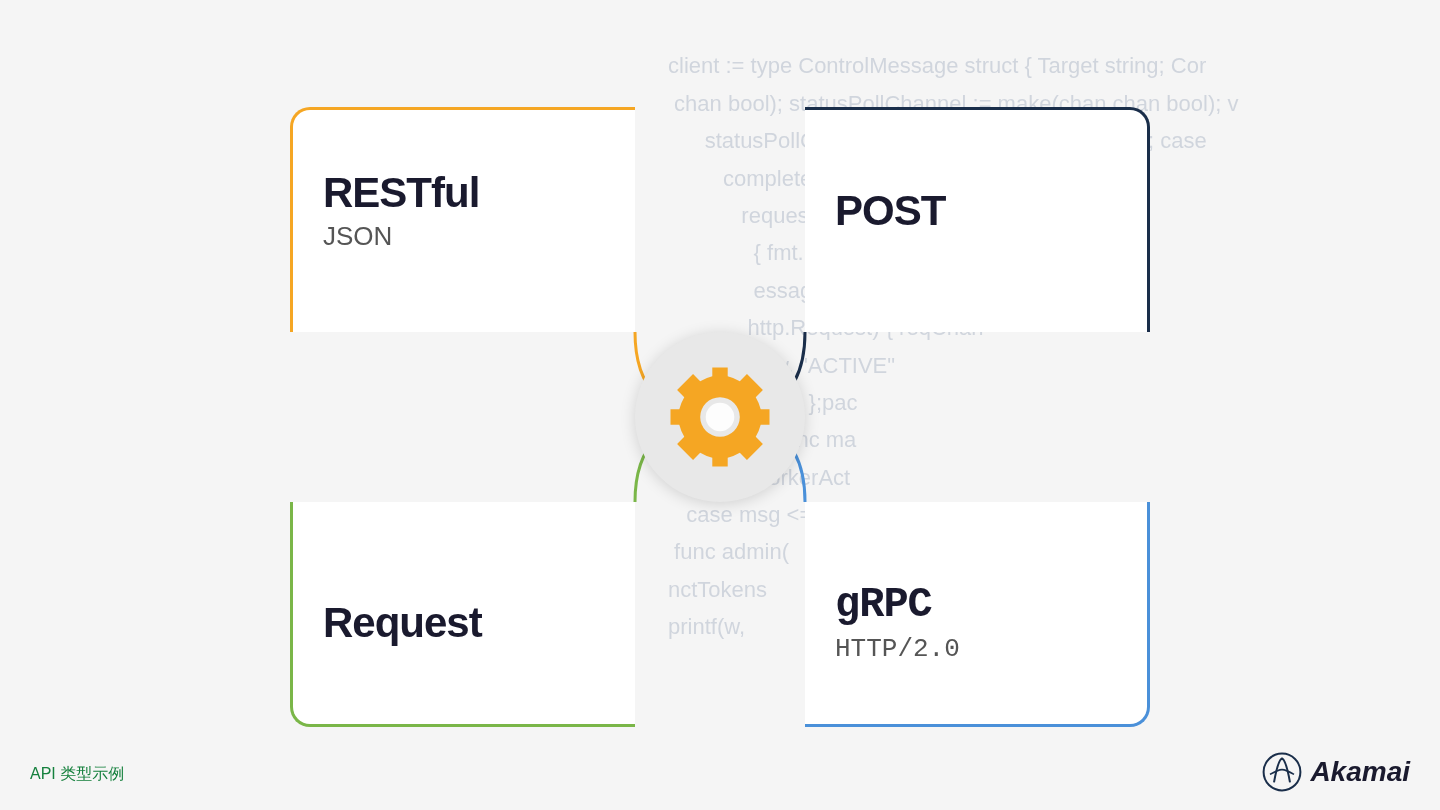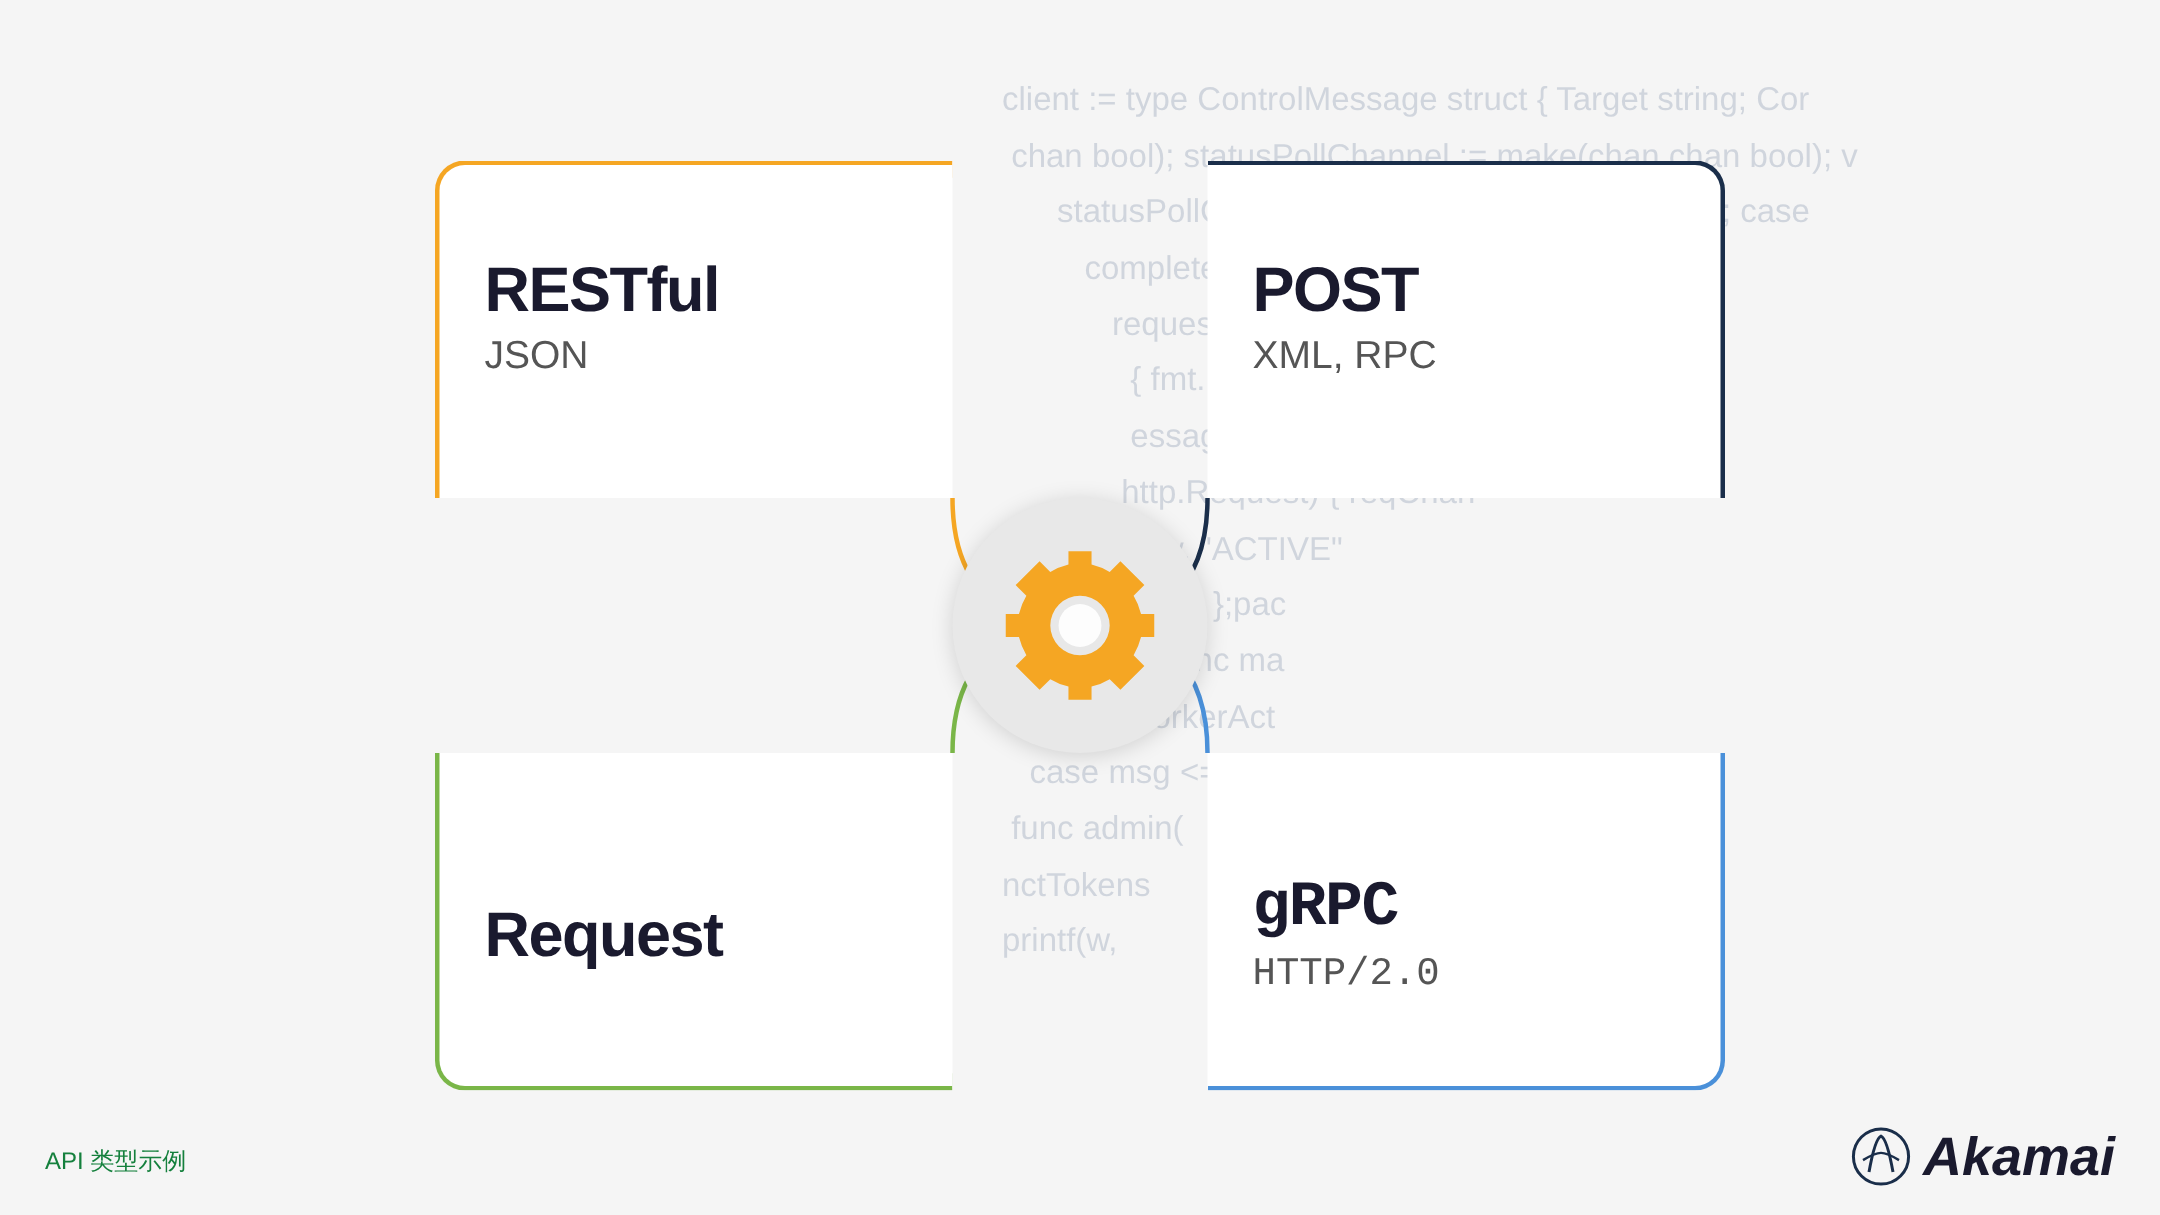--- a/index.html
+++ b/index.html
@@ -186,21 +186,21 @@
       gap: 8px;
       z-index: 10;
     }
 
     .akamai-logo-icon {
       width: 40px;
       height: 40px;
     }
 
     .akamai-logo-text {
-      font-size: 36px;
+      font-size: 28px;
       font-weight: 700;
       color: #1a1a2e;
       font-style: italic;
     }
 
     
     .gear-icon {
       width: 110px;
       height: 110px;
     }
@@ -243,21 +243,20 @@
       <path d="M 515 395 Q 515 310 430 310" fill="none" stroke="#4a90d9" stroke-width="3"></path>
     </svg>
 
     <div class="quadrant quad-tl">
       <div class="quad-title">RESTful</div>
       <div class="quad-subtitle">JSON</div>
     </div>
 
     <div class="quadrant quad-tr">
       <div class="quad-title">POST</div>
-      <div class="quad-subtitle">XML, RPC</div>
     </div>
 
     <div class="quadrant quad-bl">
       <div class="quad-title">Request</div>
     </div>
 
     <div class="quadrant quad-br">
       <div class="quad-title">gRPC</div>
       <div class="quad-subtitle">HTTP/2.0</div>
     </div>

